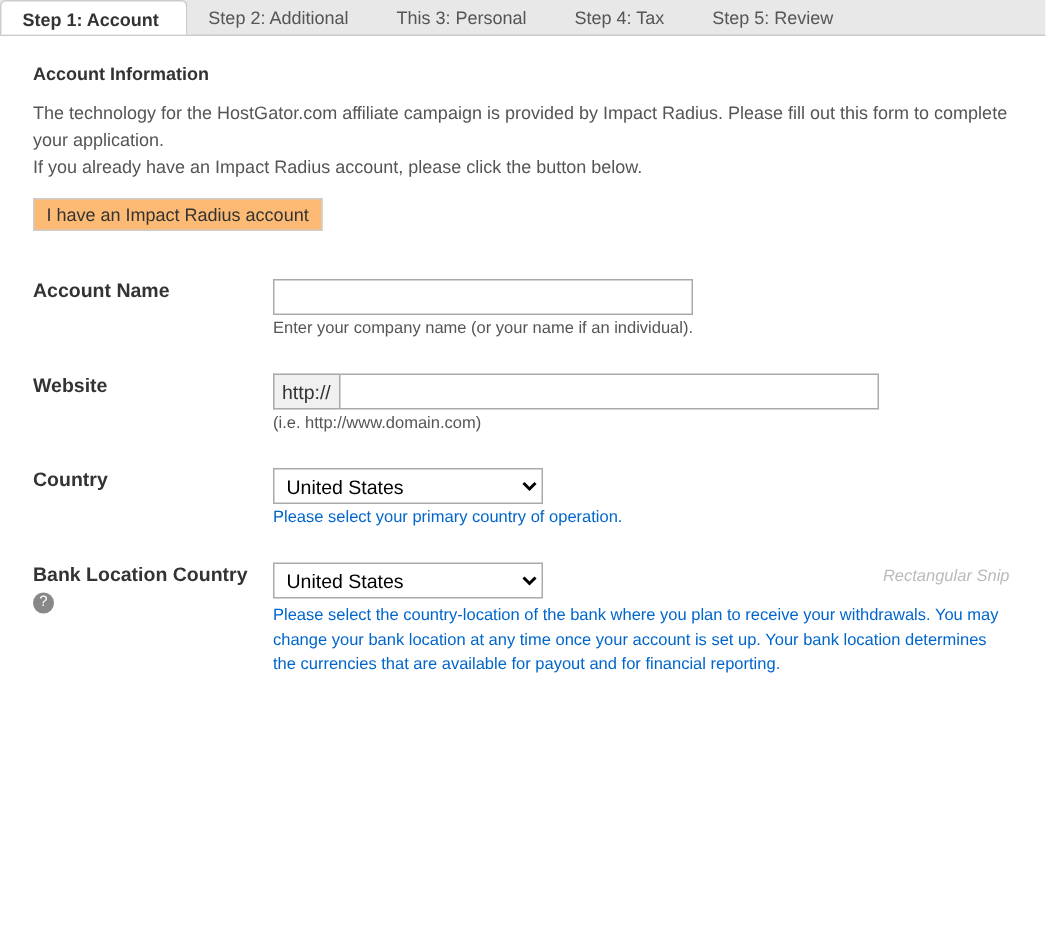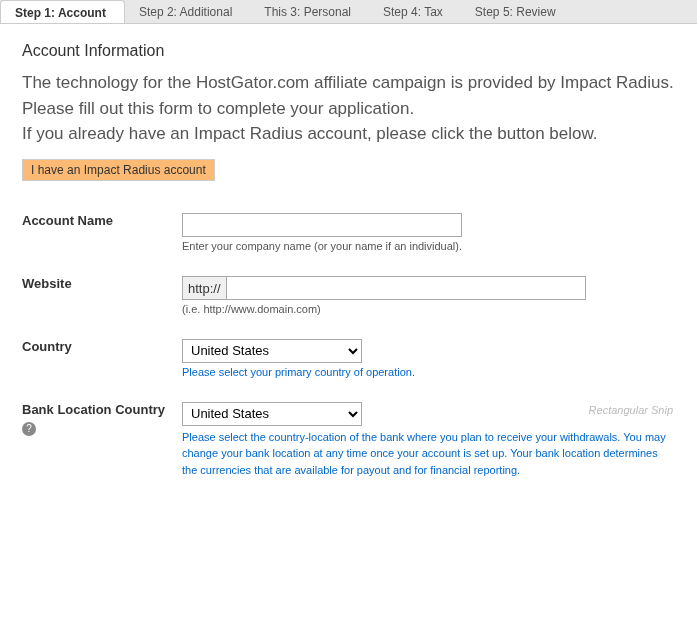--- a/index.html
+++ b/index.html
@@ -45,28 +45,28 @@
     .wizard-step:not(.active) {
       color: #555;
     }
 
     
     .main-content {
       padding: 18px 22px 18px 22px;
     }
 
     .page-title {
-      font-size: 16px;
-      font-weight: normal;
+      font-size: 12px;
+      font-weight: bold;
       color: #333;
       margin-bottom: 10px;
     }
 
     .intro-text {
-      font-size: 17px;
+      font-size: 12px;
       color: #555;
       line-height: 1.5;
       margin-bottom: 8px;
     }
 
     .impact-radius-btn {
       display: inline-block;
       background: #fdba74;
       border: 1px solid #ccc;
       padding: 3px 8px;

